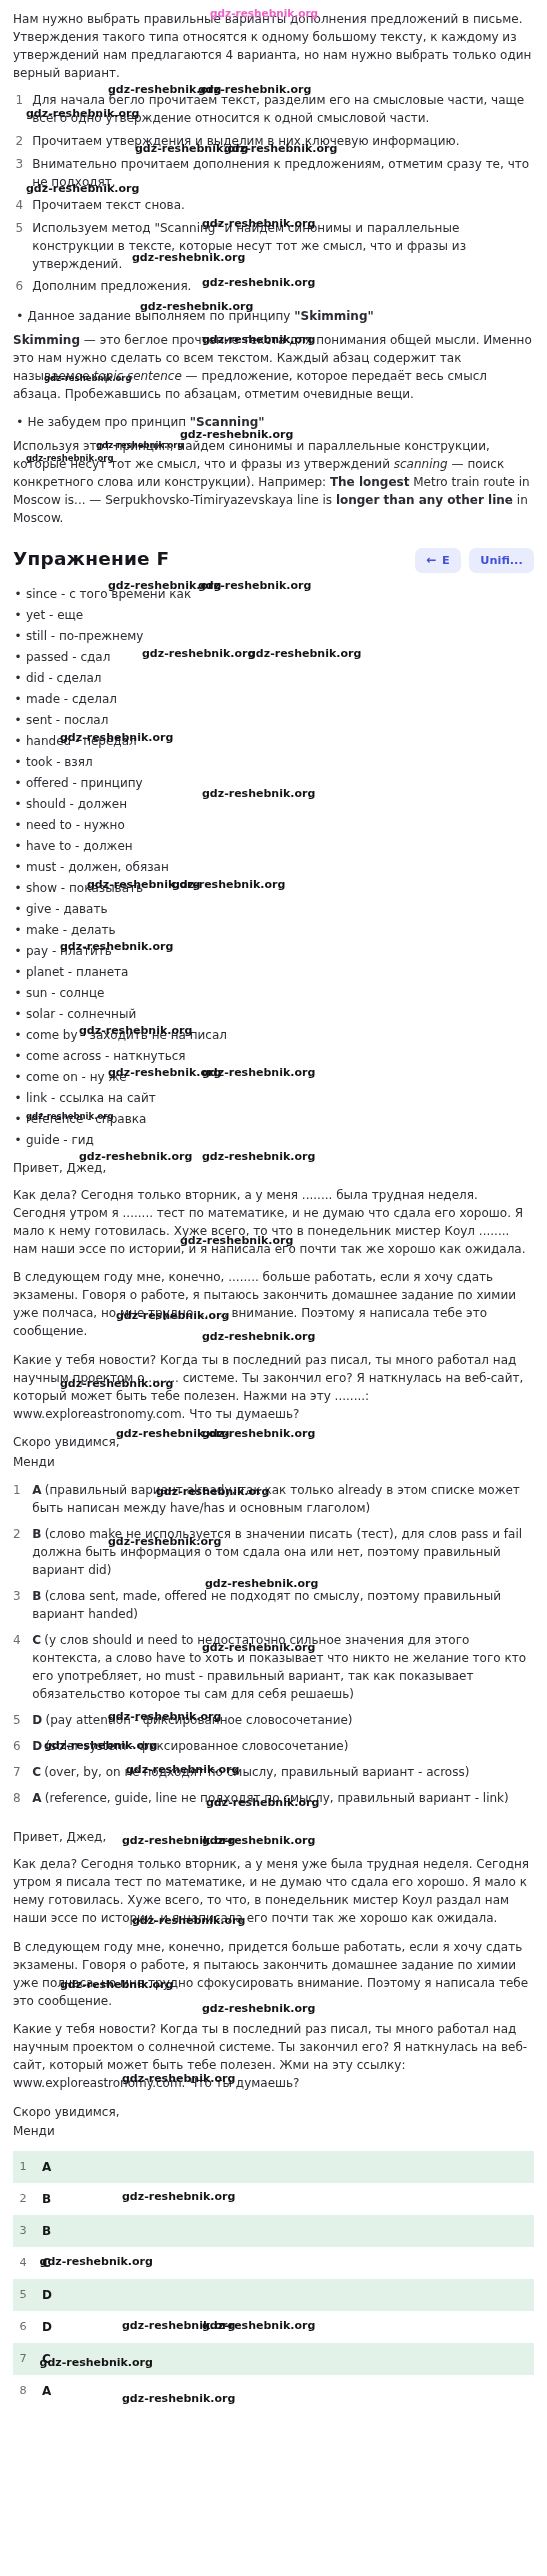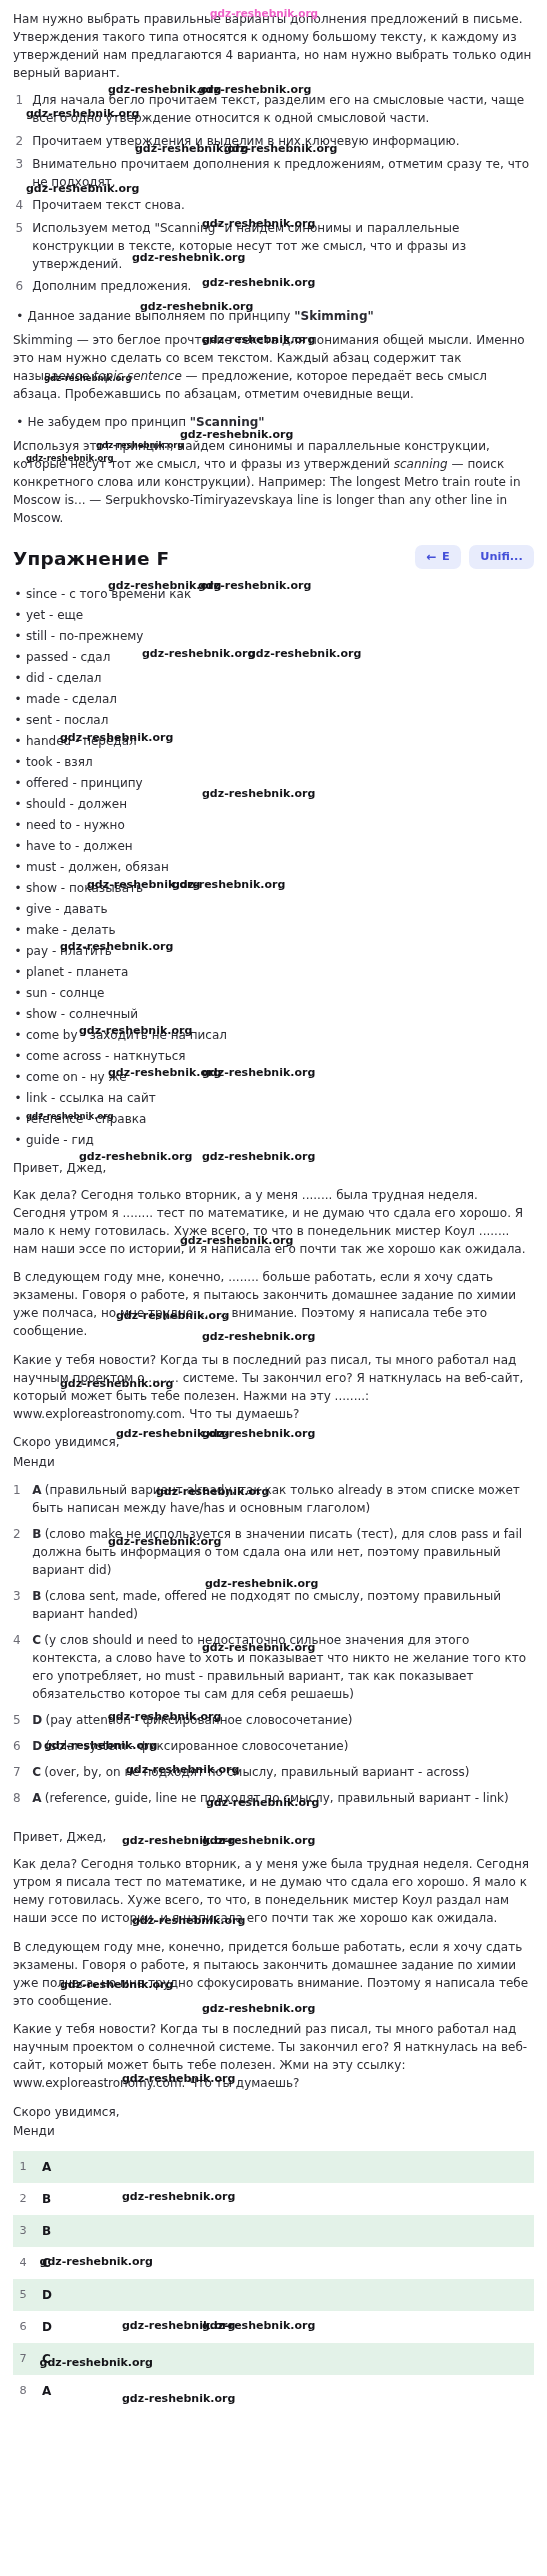--- a/index.html
+++ b/index.html
@@ -12,24 +12,24 @@
   .wm-sm{font-size:8.5px}
   .wm-pink{color:#ef63c8;font-size:10.5px}
   
   .body-p{margin:0 0 9.7px}
   .steps{list-style:none;counter-reset:st;margin:1.6px 0 11.3px}
   .steps li{counter-increment:st;position:relative;padding-left:19.3px;margin-bottom:4.8px}
   .steps li::before{content:counter(st);position:absolute;left:2.4px;color:#6c6c75}
   .bullet{position:relative;padding-left:14.5px;margin:9.7px 0 6.4px}
   .bullet::before{content:"\2022";position:absolute;left:3.2px}
   .bullet b{font-weight:700}
-  .seg .b{font-weight:400}
+  .seg .b{font-weight:700}
   .seg .i{font-style:italic}
   
-  .ex-head{display:flex;align-items:flex-start;justify-content:space-between;margin:17.7px 0 11.3px}
+  .ex-head{display:flex;align-items:flex-end;justify-content:space-between;margin:17.7px 0 11.3px}
   h1{font-size:18.5px;font-weight:700;color:#17171d;letter-spacing:0.2px}
   .nav{display:flex;gap:8px;align-items:center}
   .nav button{display:inline-flex;align-items:center;gap:5.6px;background:#e8ecfc;color:#4450d8;border:0;border-radius:7.2px;padding:5.6px 11.3px;font:600 11.3px "DejaVu Sans","Liberation Sans",sans-serif;cursor:pointer;white-space:nowrap}
   .nav .arr{font-size:12px;line-height:1}
   
   .vocab ul{list-style:none;margin:0 0 4.8px}
   .vocab li{position:relative;padding-left:13px;line-height:21px}
   .vocab li::before{content:"\2022";position:absolute;left:1.6px;color:#2c2c33}
   
   .letter{margin-top:8px}
@@ -120,21 +120,21 @@
         <li>should - должен</li>
         <li>need to - нужно</li>
         <li>have to - должен</li>
         <li>must - должен, обязан</li>
         <li>show - показывать</li>
         <li>give - давать</li>
         <li>make - делать</li>
         <li>pay - платить</li>
         <li>planet - планета</li>
         <li>sun - солнце</li>
-        <li>show - солнечный</li>
+        <li>solar - солнечный</li>
         <li>come by - заходить не на писал</li>
         <li>come across - наткнуться</li>
         <li>come on - ну же</li>
         <li>link - ссылка на сайт</li>
         <li>reference - справка</li>
         <li>guide - гид</li>
       </ul>
   <span class="wm" style="left: 129px; top: 64px;">gdz-reshebnik.org</span>
       <span class="wm" style="left: 235px; top: 64px;">gdz-reshebnik.org</span>
       <span class="wm" style="left: 47px; top: 148px;">gdz-reshebnik.org</span>

